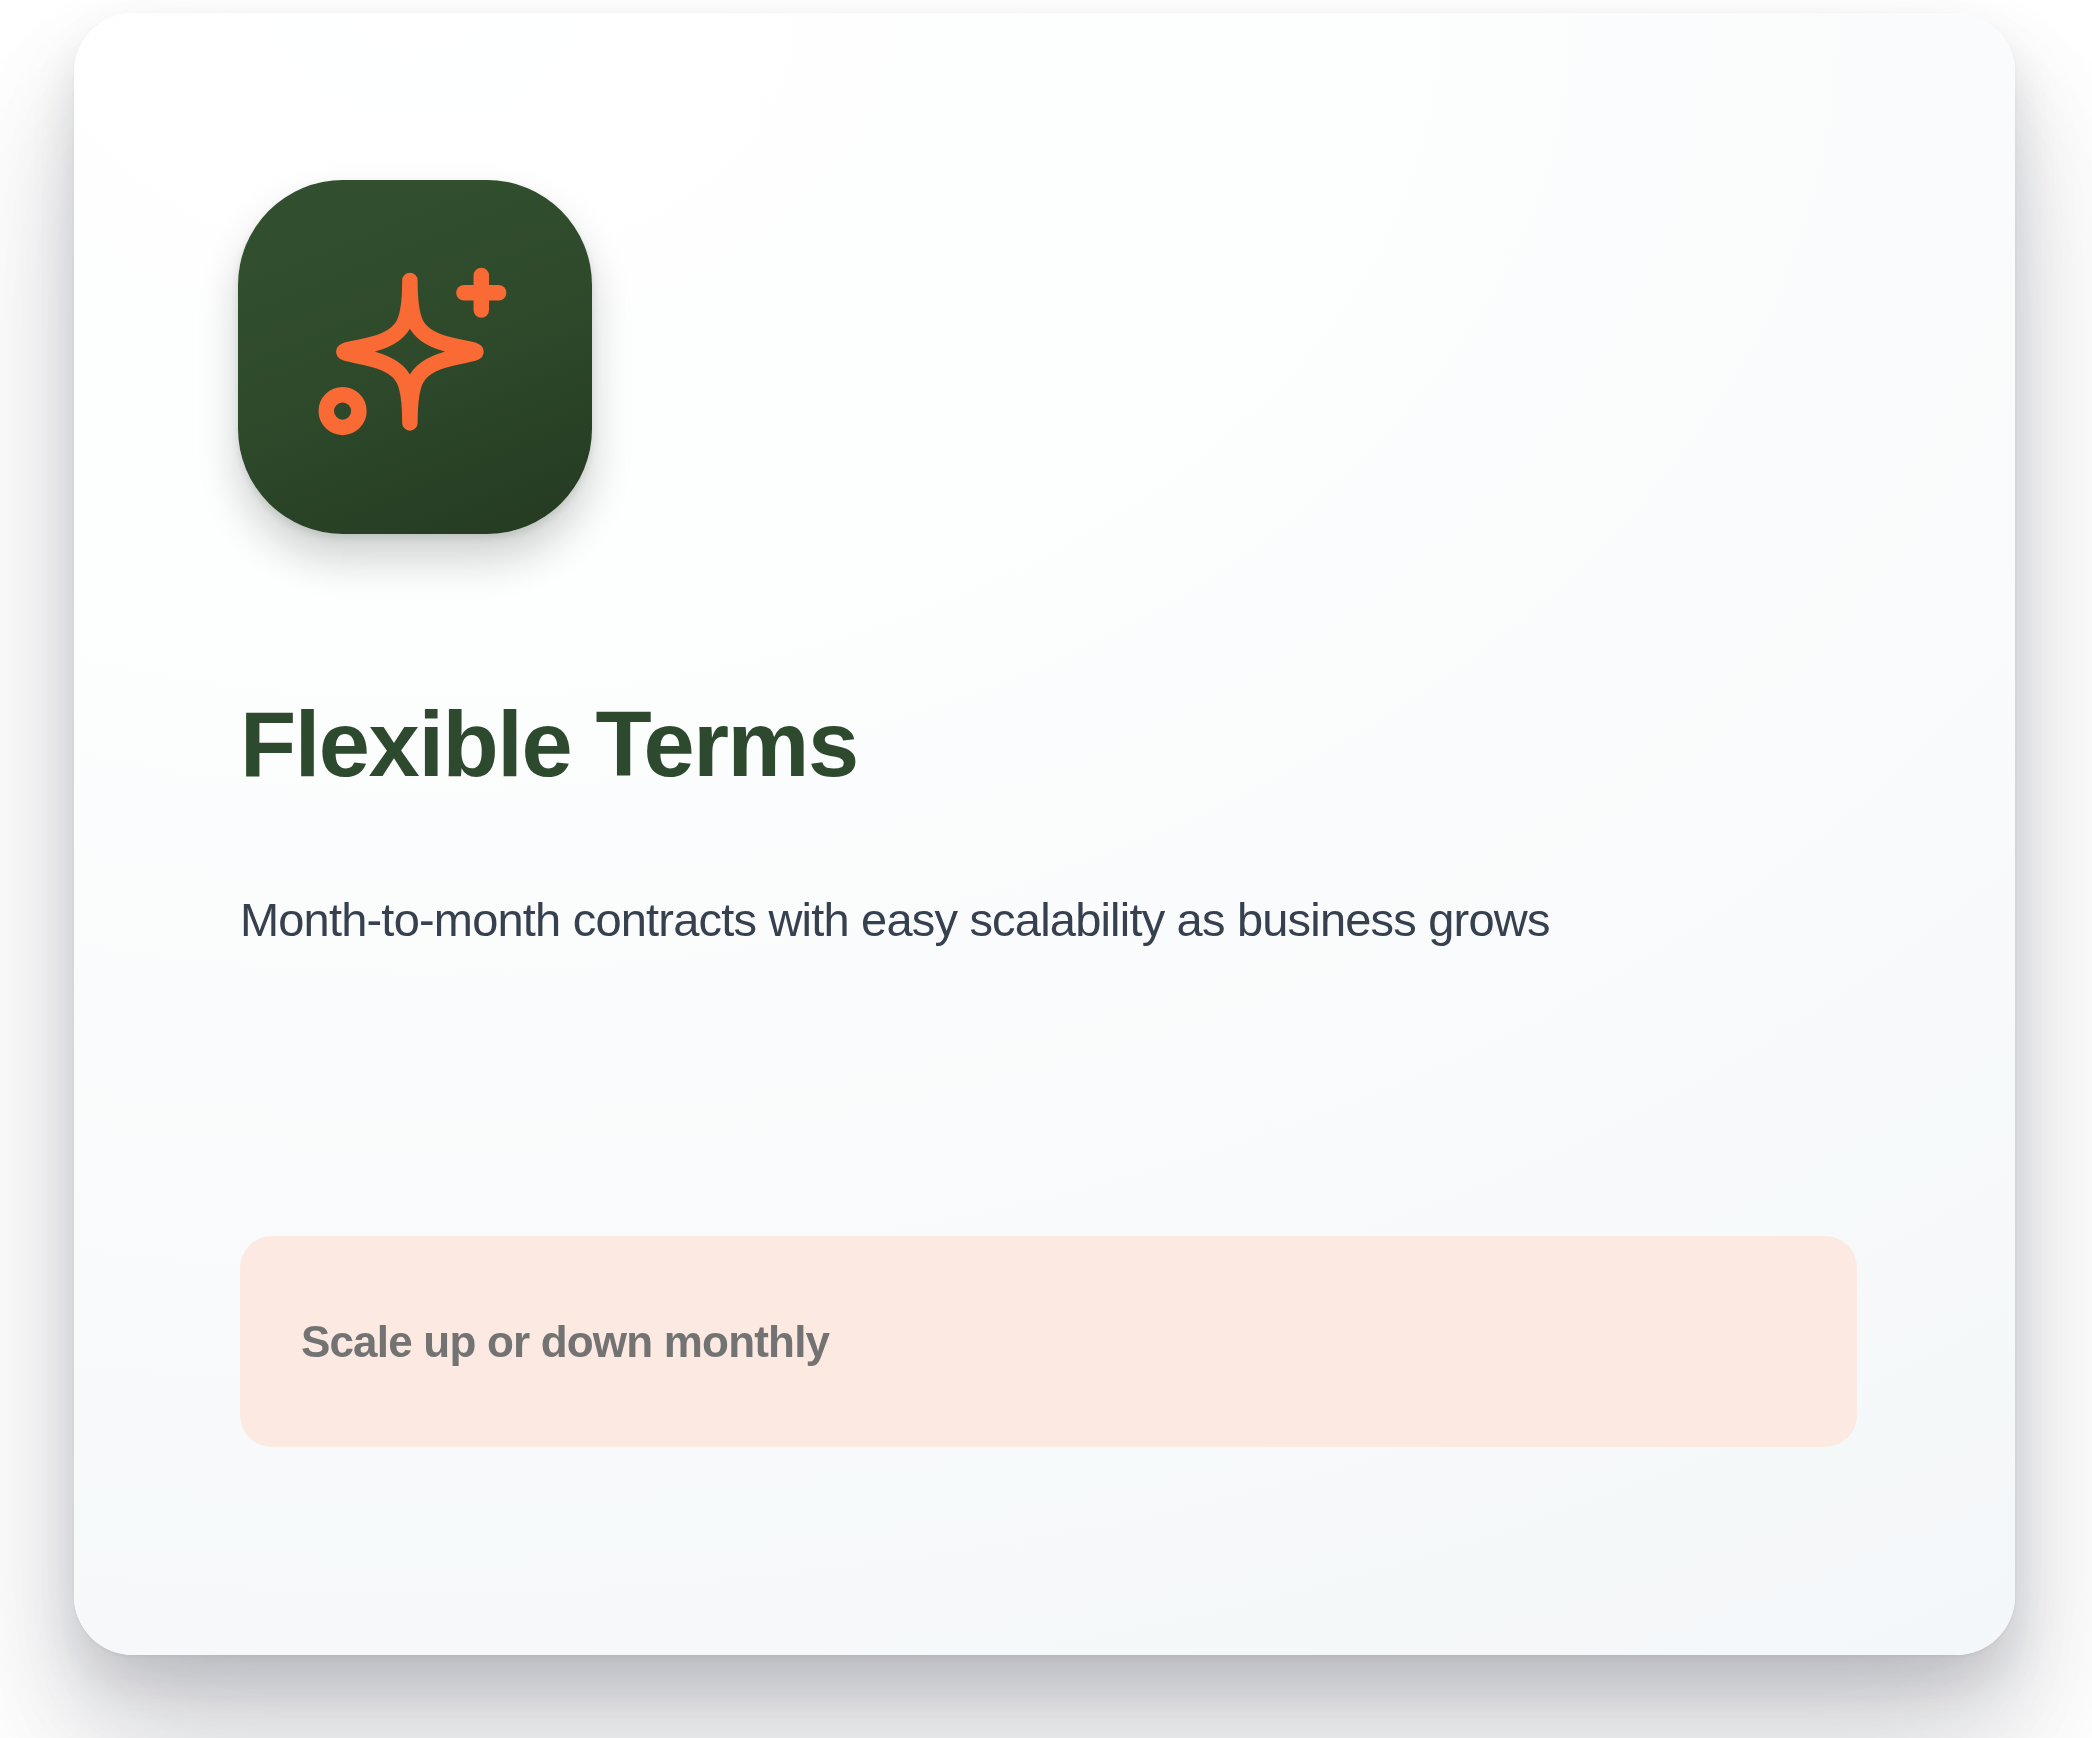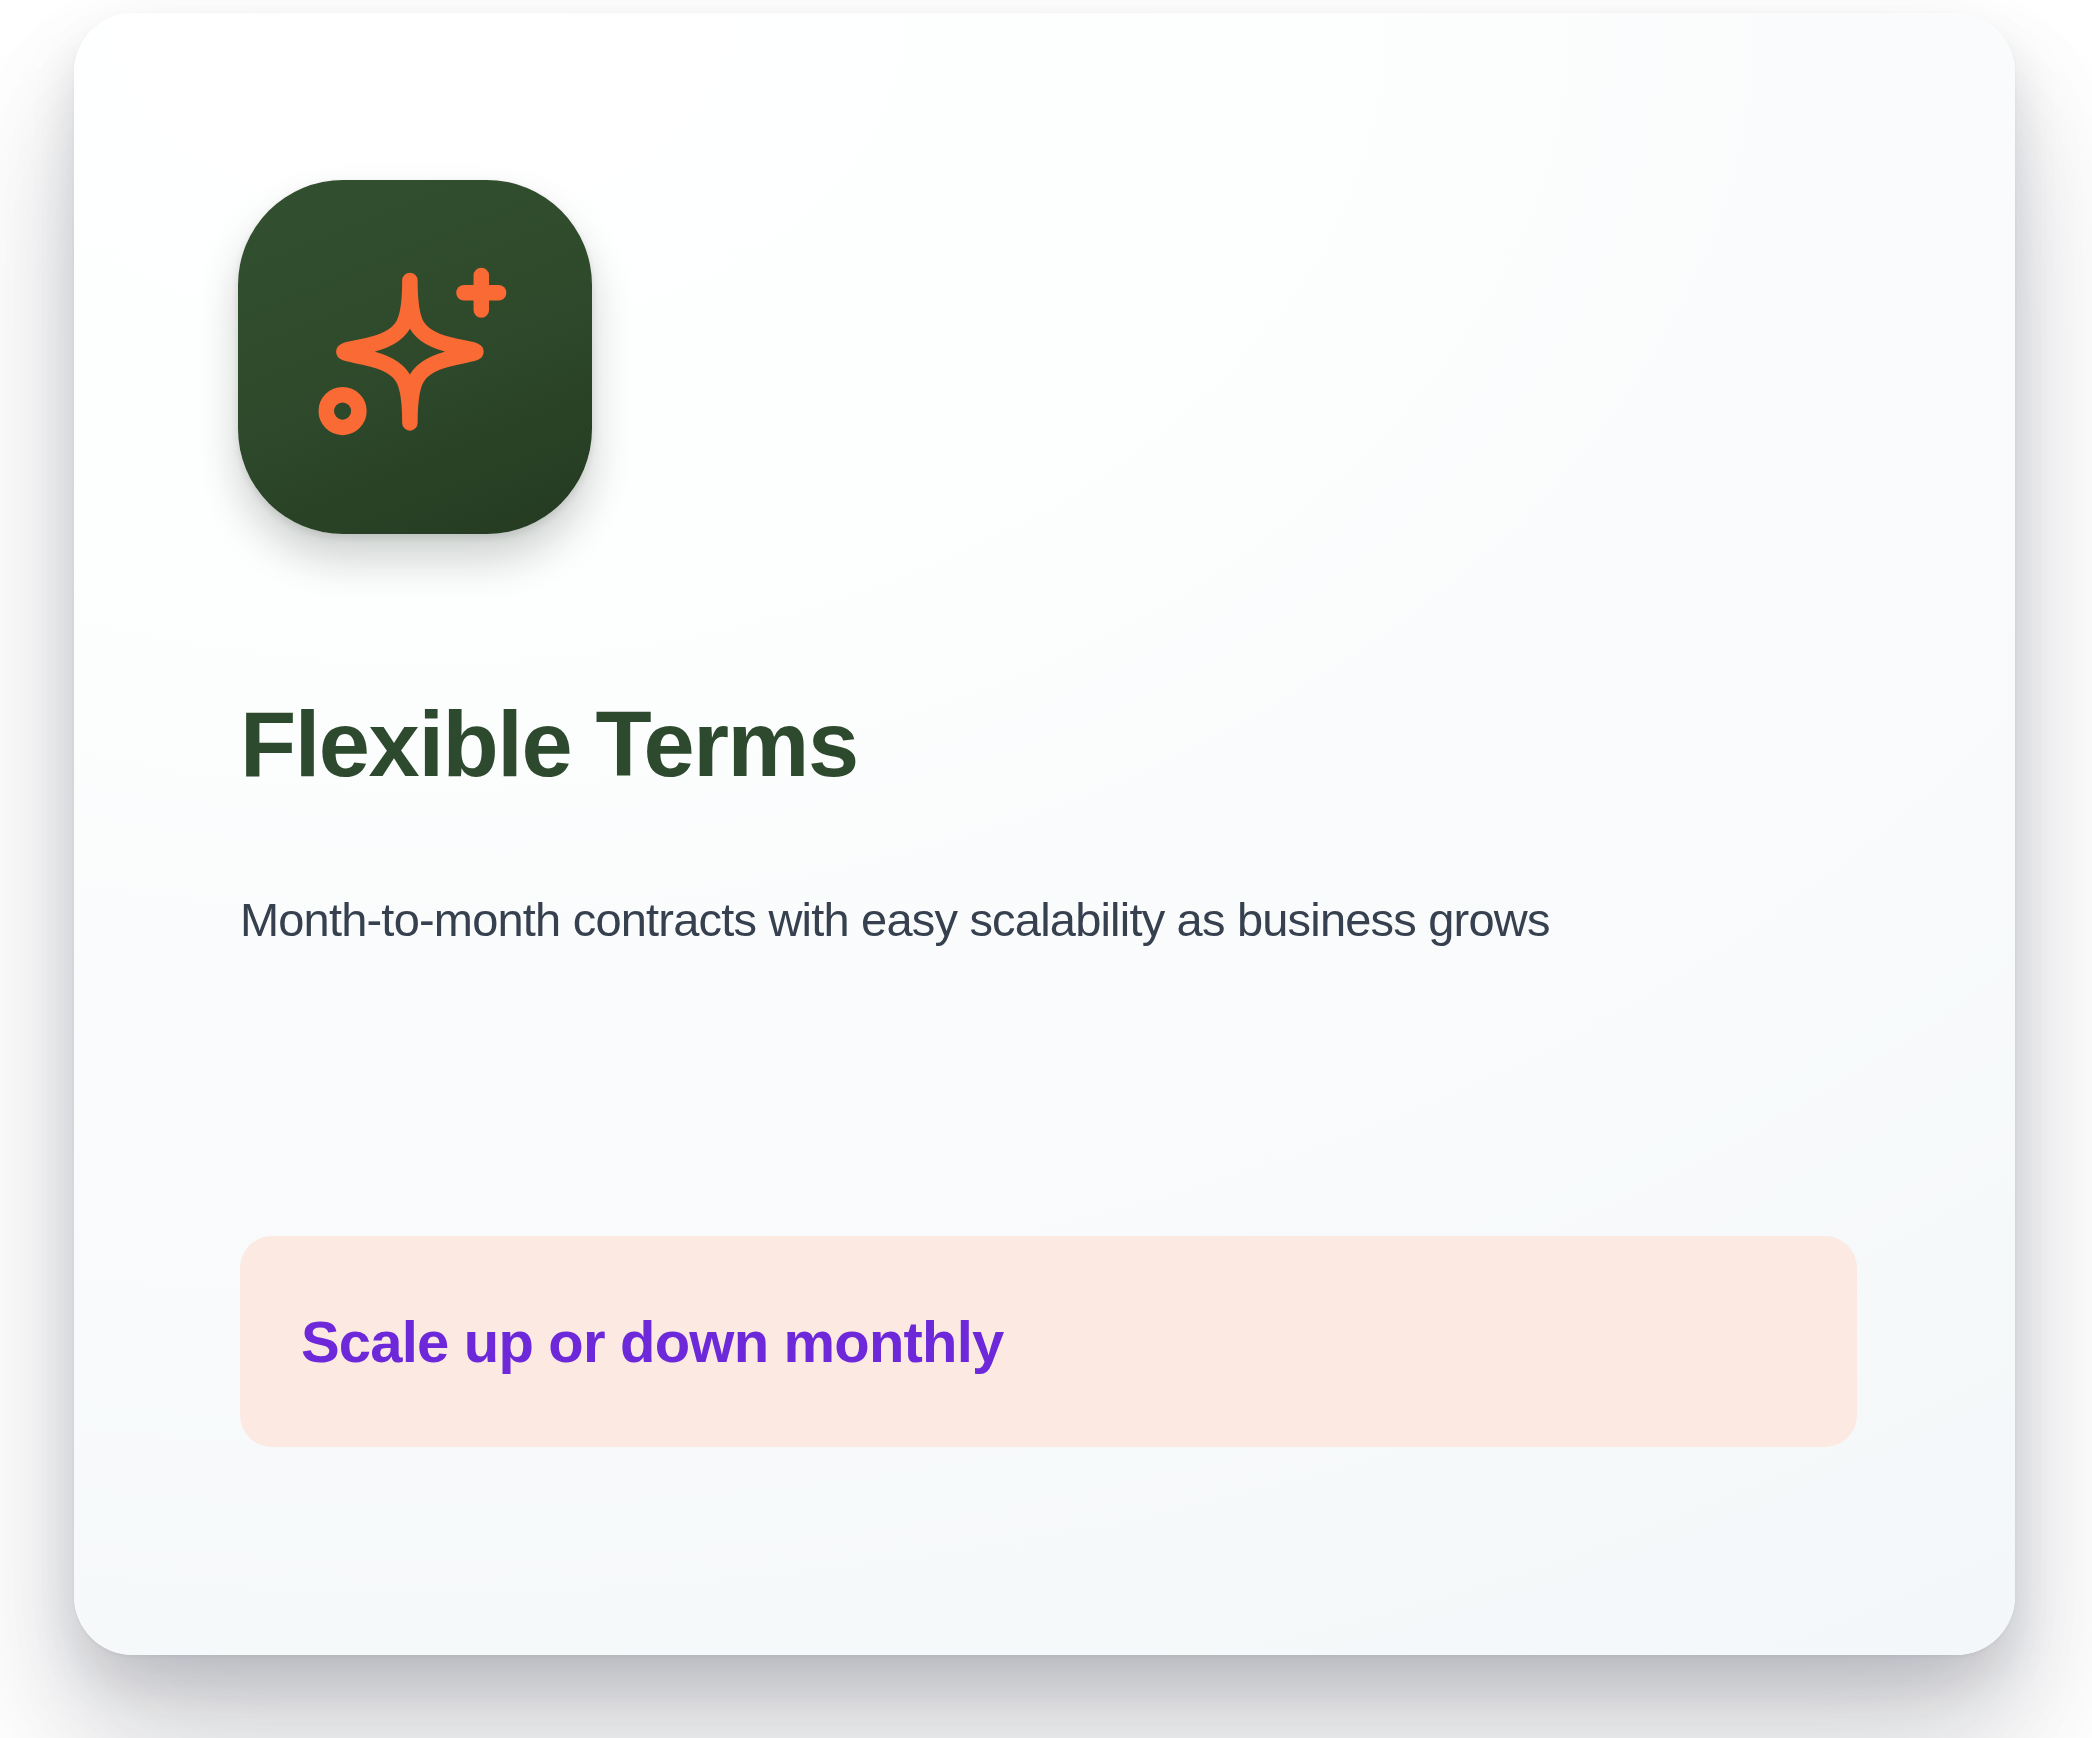--- a/index.html
+++ b/index.html
@@ -115,25 +115,25 @@
     width: 1617px;
     height: 211px;
     border-radius: 32px;
     background: #FCEAE2;
     display: flex;
     align-items: center;
     box-sizing: border-box;
     padding-left: 61px;
   }
   #highlight-pill-label {
-    font-size: 58px;
+    font-size: 44px;
     line-height: 1;
     font-weight: 700;
     letter-spacing: -0.8px;
-    color: #6d28d9;
+    color: #737373;
     white-space: nowrap;
   }
 </style>
 </head>
 <body>
 
 <div id="stage">
 
   <div id="feature-card">
 

